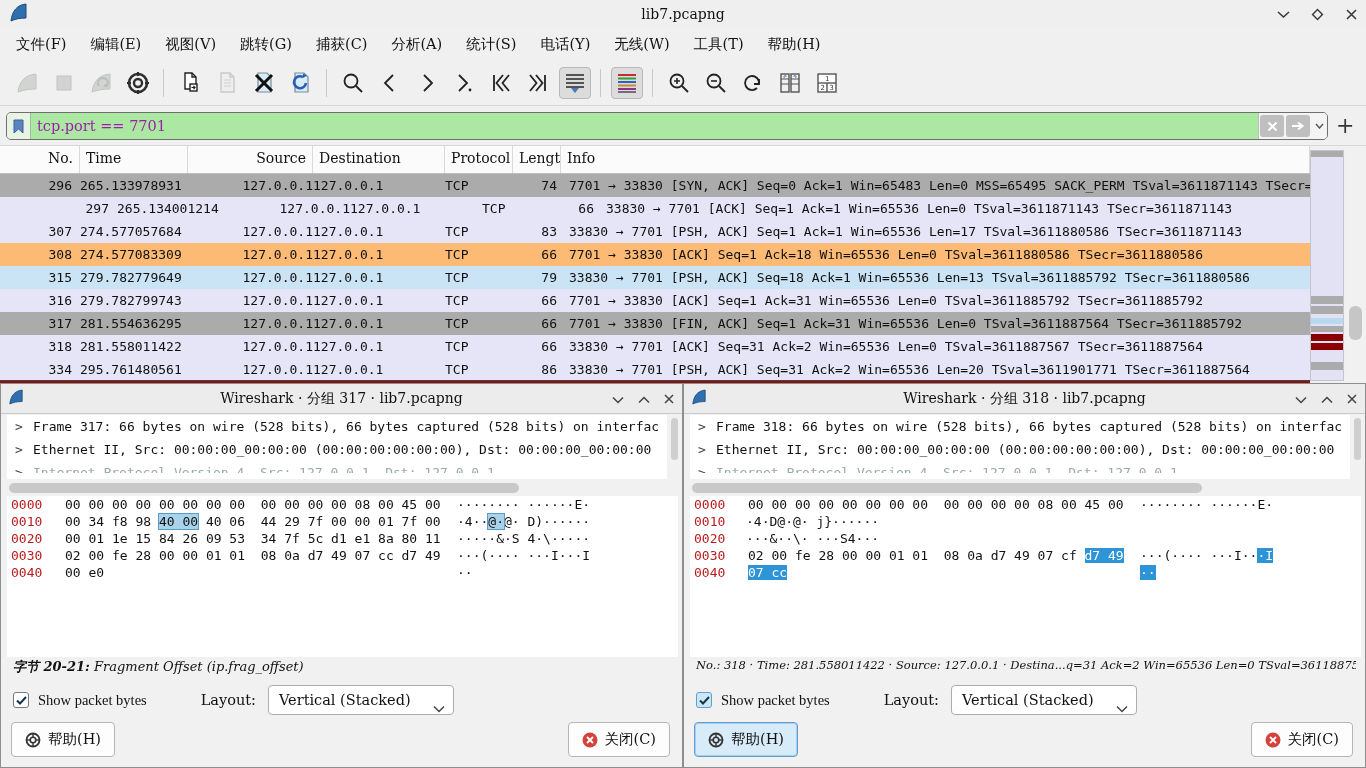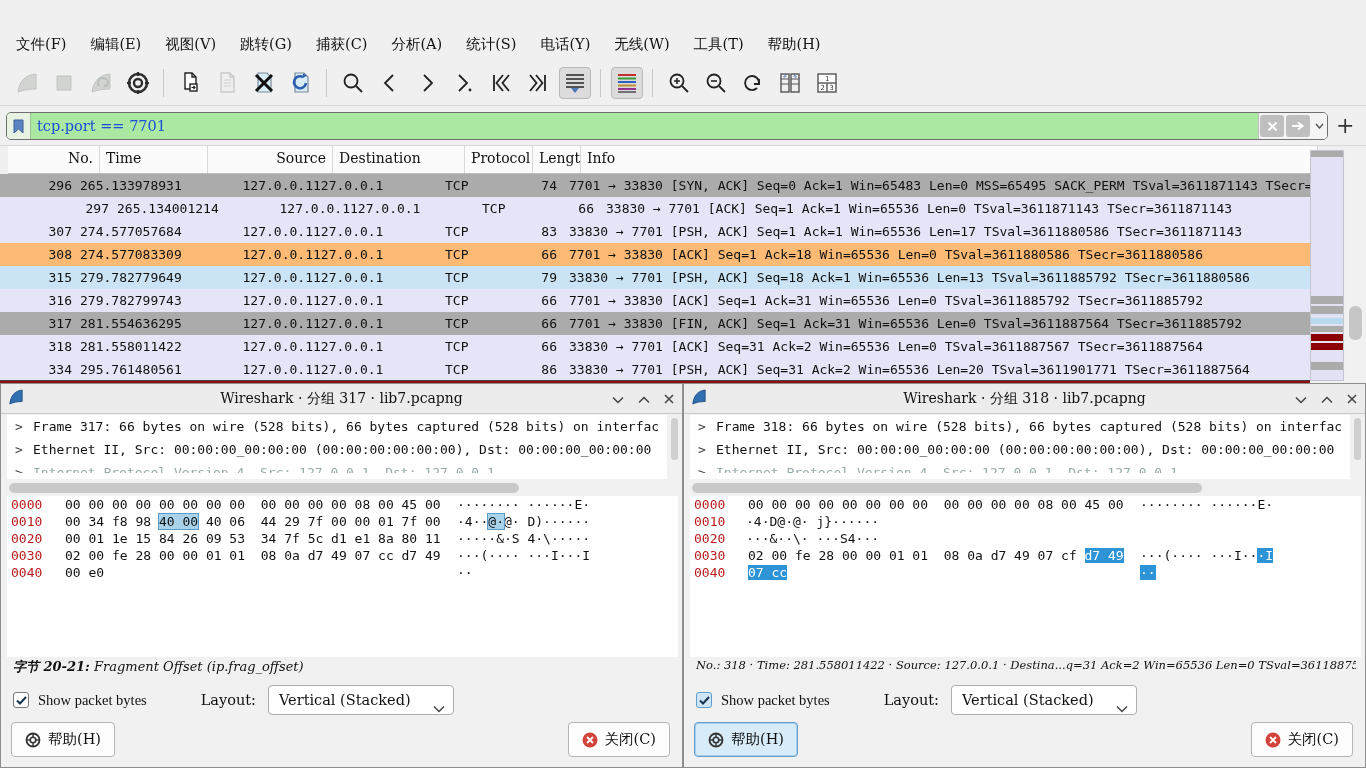--- a/index.html
+++ b/index.html
@@ -28,30 +28,30 @@
   .tool-sep { width:1px; height:28px; background:#C9C9C9; margin:0 7px; }
 
   
   .filterbar { position:absolute; left:0; top:107px; width:1366px; height:39px; background:#F0F0F0;
                border-bottom:1px solid #D8D8D8; display:flex; align-items:center; padding:0 6px; }
   .filter-field { position:relative; flex:0 0 1322px; height:28px; border:1px solid #6F6F6F; border-radius:5px;
                   display:flex; align-items:center; overflow:hidden; }
   .bookmark-box { width:24px; height:100%; background:#E8F3E4; border-right:1px solid #9DBE97;
                   display:flex; align-items:center; justify-content:center; }
   .filter-input { flex:1; height:100%; border:0; outline:none; background:transparent;
-                  font-family:"DejaVu Serif","Liberation Serif",serif; font-size:14.5px; padding-left:6px; color:#1d4ed8; }
+                  font-family:"DejaVu Serif","Liberation Serif",serif; font-size:14.5px; padding-left:6px; color:#a21caf; }
   .filter-right { display:flex; align-items:center; height:100%; background:#F4F4F4; border-left:1px solid #BDBDBD; }
   .f-btn { width:24px; height:22px; margin:0 1px; background:#BFBFBF; border-radius:3px;
            display:flex; align-items:center; justify-content:center; }
   .f-caret { width:16px; display:flex; align-items:center; justify-content:center; }
   .filter-plus { margin-left:8px; font-size:22px; color:#333; line-height:1; }
 
   
-  .pkt-header { position:absolute; left:8px; top:146px; width:1310px; height:28px; background:#FBFBFB;
-                border-bottom:1px solid #BFBFBF; display:flex; font-size:14px;padding-left:12px; }
+  .pkt-header { position:absolute; left:0; top:146px; width:1310px; height:28px; background:#FBFBFB;
+                border-bottom:1px solid #BFBFBF; display:flex; font-size:14px; }
   .pkt-header .hc { border-right:1px solid #D9D9D9; padding:4px 6px; white-space:nowrap; overflow:hidden; }
   .pkt-rows { position:absolute; left:0; top:174px; width:1310px; height:207px; overflow:hidden; }
   .prow { display:flex; height:23px; line-height:23px; font-size:13px; white-space:nowrap; }
   .prow .pc { overflow:hidden; white-space:pre; }
   .c0 { width:80px; text-align:right; padding-right:8px; }
   .c1 { width:108px; } .c2 { width:125px;text-align:right; } .c3 { width:132px; } .c4 { width:68px; }
   .c5 { width:48px; text-align:right; padding-right:4px; } .c6 { flex:1; padding-left:8px; }
   .red-sliver { position:absolute; left:0; top:380px; width:1310px; height:3px; background:#8F0E0E; border-top:1px solid #444; }
 
   
@@ -99,20 +99,45 @@
          display:flex; align-items:center; justify-content:center; gap:7px; font-size:14.5px; padding:0 13px; }
   .btn.focused { background:#D8EBF9; border-color:#5E9FD0; box-shadow:0 0 0 1px #A9CFEA inset; }
   .btn-help { left:10px; }
   .btn-close { right:12px; }
 </style>
 </head>
 <body>
 
 <div class="app">
 
+  <div class="titlebar">
+    <span style="margin-left:10px; z-index:2;">
+      <svg width="17" height="19" viewBox="0 0 17 19">
+          <path d="M1 18 C2 8 7 2 16 1 L16 15 C10 15 5 16 1 18 Z" fill="#2F6FB0" stroke="#1C4A7E"></path>
+        </svg>
+    </span>
+    <span class="app-title">lib7.pcapng</span>
+    <span class="win-ctrls">
+      <span class="win-btn">
+          <svg width="13" height="9" viewBox="0 0 13 9">
+            <polyline points="1,2 6.5,7 12,2" fill="none" stroke="#3a3a3a" stroke-width="1.6"></polyline>
+          </svg>
+        </span>
+      <span class="win-btn">
+          <svg width="13" height="13" viewBox="0 0 13 13">
+            <rect x="3" y="3" width="7" height="7" fill="none" stroke="#3a3a3a" stroke-width="1.4" transform="rotate(45 6.5 6.5)"></rect>
+          </svg>
+        </span>
+      <span class="win-btn">
+          <svg width="11" height="11" viewBox="0 0 11 11">
+            <path d="M1 1 L10 10 M10 1 L1 10" stroke="#3a3a3a" stroke-width="1.6"></path>
+          </svg>
+        </span>
+    </span>
+  </div>
 
   <div class="menubar" id="menubar">
       <div class="menu-item">文件(F)</div>
       <div class="menu-item">编辑(E)</div>
       <div class="menu-item">视图(V)</div>
       <div class="menu-item">跳转(G)</div>
       <div class="menu-item">捕获(C)</div>
       <div class="menu-item">分析(A)</div>
       <div class="menu-item">统计(S)</div>
       <div class="menu-item">电话(Y)</div>

